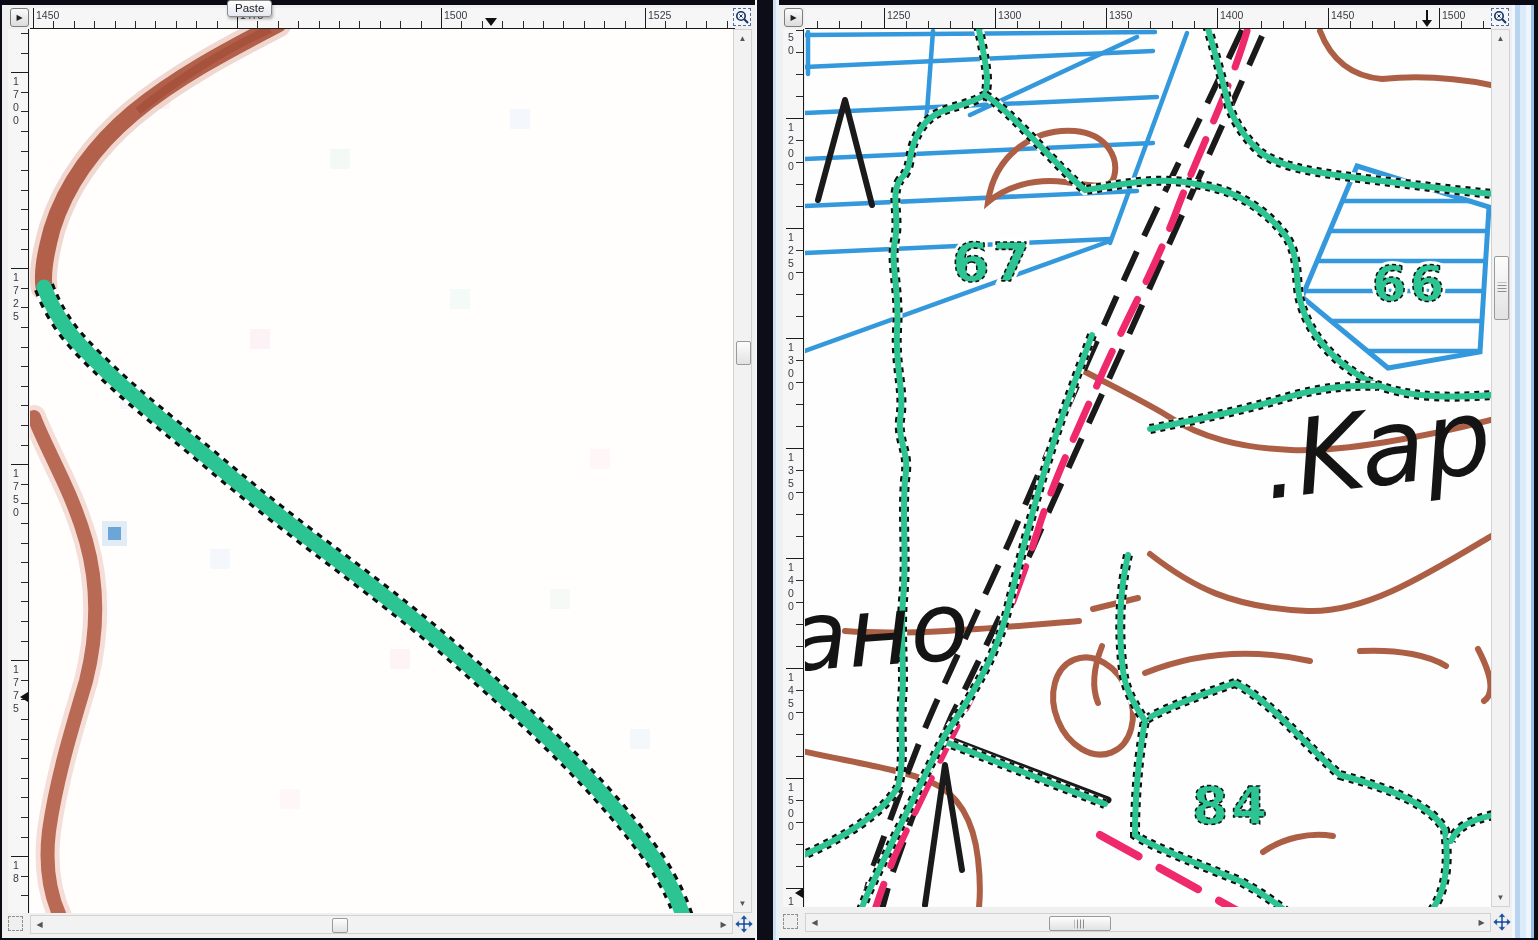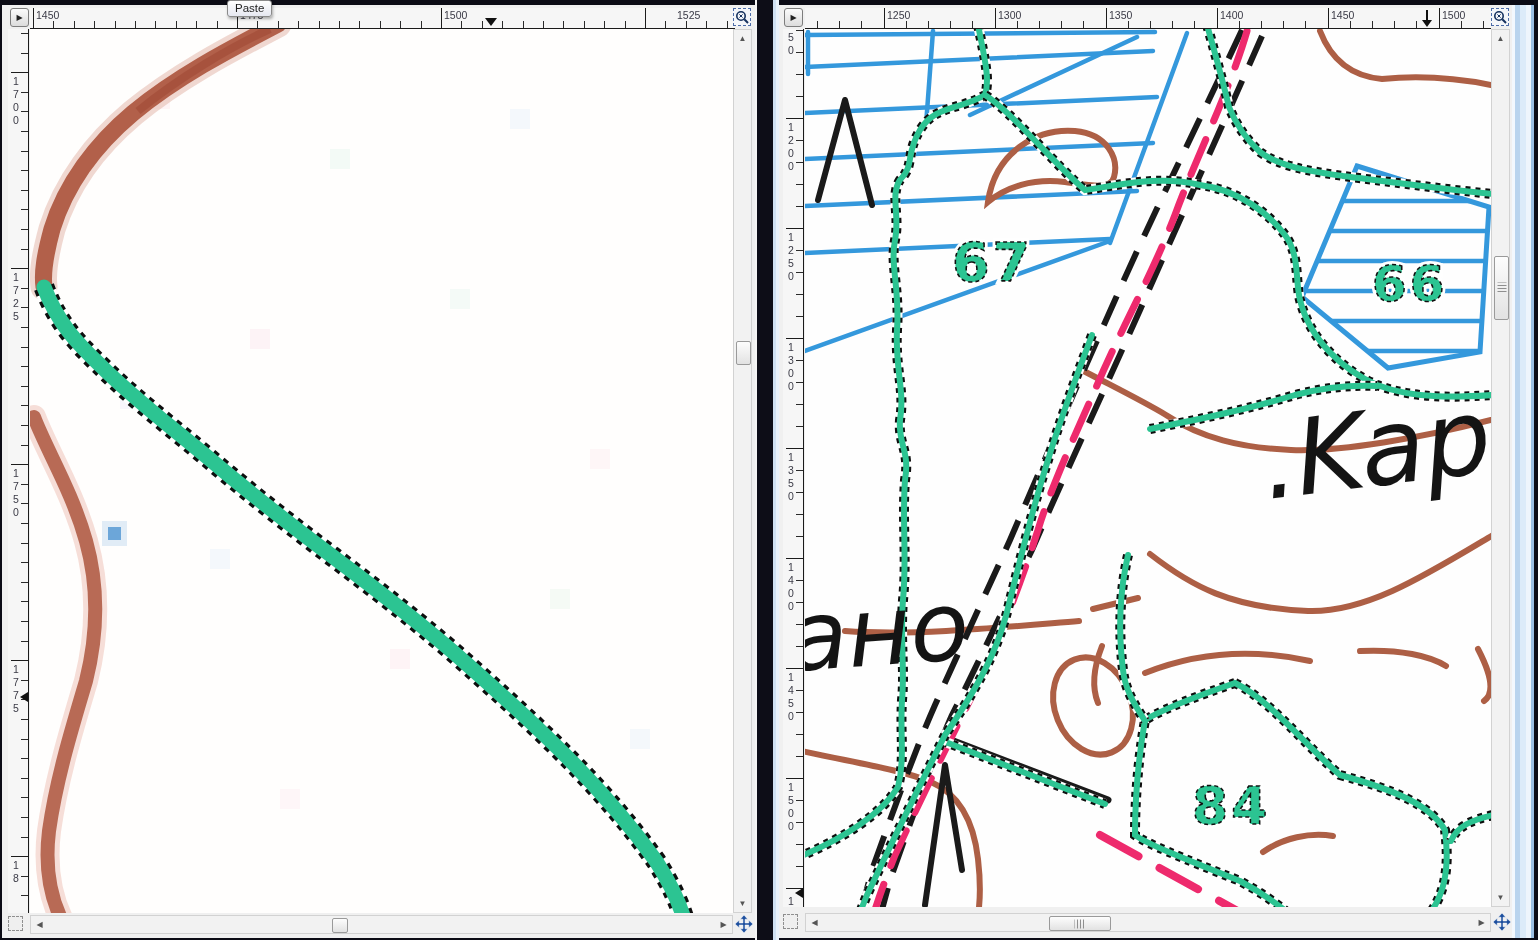--- a/index.html
+++ b/index.html
@@ -76,21 +76,21 @@
     </div>
 
     <div class="hruler" style="left:28px;top:3px;width:705px;--minor:20.4px;background-position:3px 100%;">
       <div class="hmaj" style="left:3px;"></div>
       <span class="hlab" style="left:6px;">1450</span>
       <div class="hmaj" style="left:207px;"></div>
       <span class="hlab" style="left:210px;">1475</span>
       <div class="hmaj" style="left:411px;"></div>
       <span class="hlab" style="left:414px;">1500</span>
       <div class="hmaj" style="left:615px;"></div>
-      <span class="hlab" style="left:647px;">1525</span>
+      <span class="hlab" style="left:618px;">1525</span>
       <div class="hmarker" style="left:455px;top:10px;"></div>
     </div>
 
     <div class="vruler" style="left:6px;top:24px;height:884px;--minor:19.6px;background-position:100% 3.8px;">
       <div class="vmaj" style="top:43px;"></div>
       <span class="vlab" style="top:46px;">1700</span>
       <div class="vmaj" style="top:239px;"></div>
       <span class="vlab" style="top:242px;">1725</span>
       <div class="vmaj" style="top:435px;"></div>
       <span class="vlab" style="top:438px;">1750</span>

